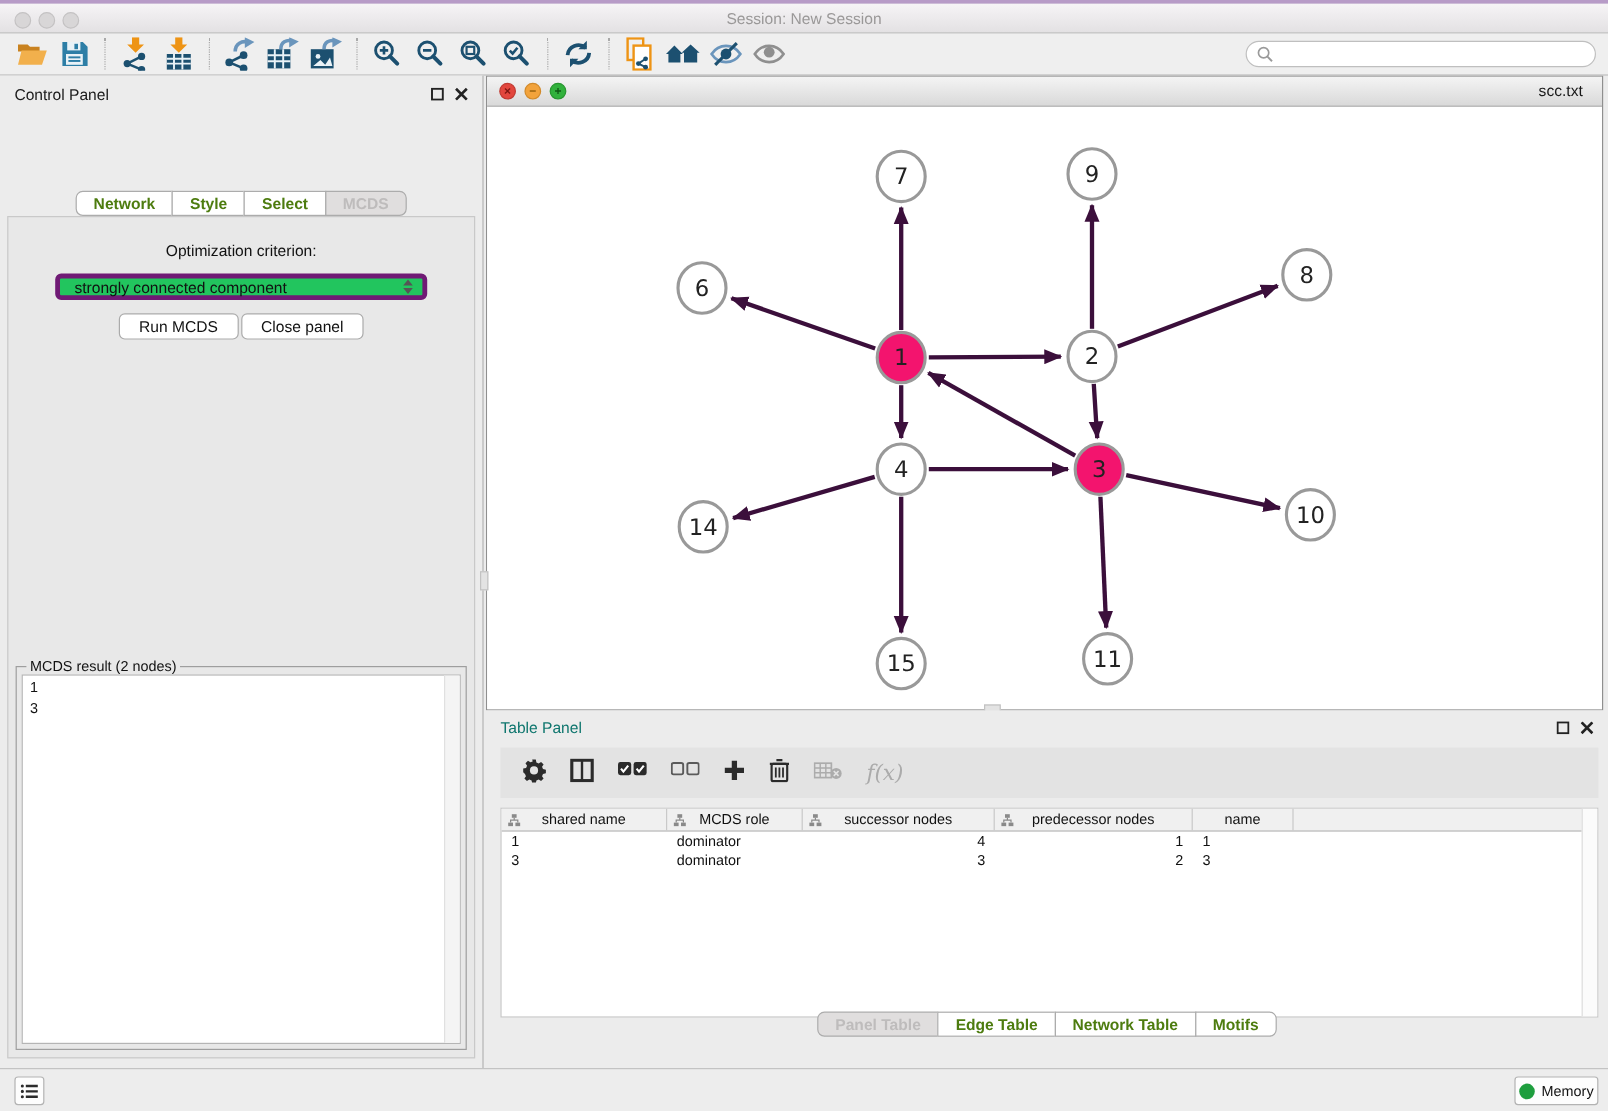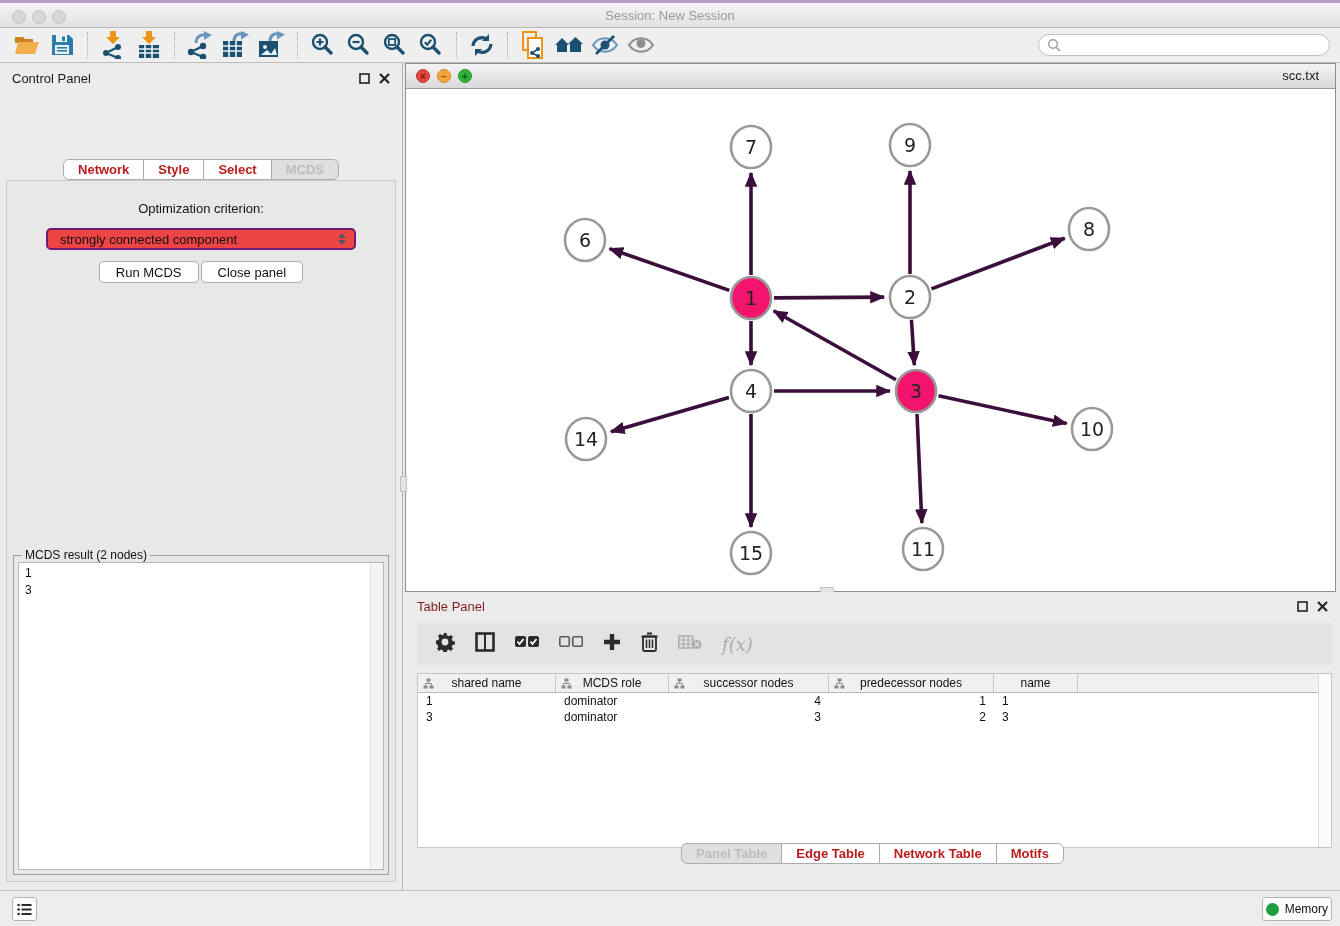--- a/index.html
+++ b/index.html
@@ -24,28 +24,28 @@
   .search-box input { border:none; outline:none; flex:1; font-size:12px; background:transparent; height:18px; }
 
   
   .control-panel { position:absolute; left:0; top:63px; width:403px; height:827px; background:#ECECEC;
     border-right:1px solid #B3B3B3; }
   .cp-header { height:30px; display:flex; align-items:center; padding:0 12px; }
   .cp-title { font-size:13px; color:#1A1A1A; }
   .panel-icons { margin-left:auto; display:flex; gap:9px; align-items:center; }
   .cp-tabs { position:absolute; top:96px; left:0; right:0; display:flex; justify-content:center; z-index:2; }
   .tab { height:21px; line-height:19px; padding:0 14px; background:#fff; border:1px solid #ACACAC;
-    margin-left:-1px; font-size:13px; font-weight:bold; color:#b91c1c; }
+    margin-left:-1px; font-size:13px; font-weight:bold; color:#4d7c0f; }
   .tab:first-child { border-radius:6px 0 0 6px; margin-left:0; }
   .tab:last-child { border-radius:0 6px 6px 0; }
   .tab.selected { background:#E0DEDE; color:#BEBCBC; }
   .cp-body { position:absolute; left:6px; right:6px; top:117px; bottom:8px; background:#E8E8E8;
     border:1px solid #C9C9C9; }
   .opt-label { text-align:center; margin-top:20px; font-size:13px; color:#111; }
-  .dropdown { margin:12px auto 0 auto; width:310px; height:22px; background:#ef4444; border:2px solid #701a75;
+  .dropdown { margin:12px auto 0 auto; width:310px; height:22px; background:#22c55e; border:4px solid #701a75;
     border-radius:5px; display:flex; align-items:center; padding:0 8px 0 12px; font-size:13px; color:#111; }
   .dd-stepper { margin-left:auto; display:flex; flex-direction:column; gap:2px; align-items:center; }
   .dd-up { width:0;height:0;border-left:4px solid transparent;border-right:4px solid transparent;border-bottom:5px solid #555; }
   .dd-dn { width:0;height:0;border-left:4px solid transparent;border-right:4px solid transparent;border-top:5px solid #555; }
   .btn-row { margin-top:11px; display:flex; justify-content:center; gap:2px; }
   .push-btn { height:22px; padding:0 16px; background:#fff; border:1px solid #ABABAB; border-radius:5px;
     font-size:13px; color:#111; font-family:"Liberation Sans",sans-serif; }
   .result-group { position:absolute; left:6px; right:6px; top:374px; bottom:6px; border:1px solid #9E9E9E; }
   .result-legend { position:absolute; top:-8px; left:8px; background:#E8E8E8; padding:0 3px; font-size:12px; color:#111; }
   .result-area { position:absolute; left:4px; right:4px; top:6px; bottom:4px; background:#fff; border:1px solid #B5B5B5; }
@@ -64,21 +64,21 @@
   .tf.yellow { background:#F2A33C; border:1px solid #D28A2A; color:#8F5B08; }
   .tf.green { background:#31B13C; border:1px solid #27962F; color:#0E5A14; }
   .net-title { position:absolute; left:0; right:16px; top:4px; text-align:right; font-size:13px; color:#1A1A1A; }
   .net-canvas { position:absolute; left:0; right:0; top:25px; bottom:0; background:#fff; }
   .splitter-v { position:absolute; left:-6px; top:412px; width:7px; height:16px; background:#E3E3E3; border:1px solid #C2C2C2; }
   .splitter-h { position:absolute; left:414px; bottom:-3px; width:14px; height:7px; background:#E3E3E3; border:1px solid #C2C2C2; }
 
   
   .table-panel { position:absolute; left:405px; top:592px; width:935px; height:298px; background:#ECECEC; }
   .tp-header { height:28px; display:flex; align-items:center; padding:0 12px; }
-  .tp-title { font-size:13px; color:#7f1d1d; }
+  .tp-title { font-size:13px; color:#0f766e; }
   .tp-toolbar { position:absolute; left:12px; right:8px; top:31px; height:42px; background:#E3E3E3;
     display:flex; align-items:center; gap:20px; padding-left:18px; }
   .fx { font-family:"DejaVu Serif", serif; font-style:italic; font-size:18px; color:#ABABAB; }
   .data-table { position:absolute; left:12px; right:8px; top:81px; height:175px; background:#fff; border:1px solid #C6C6C6; }
   .dt-scroll { position:absolute; right:0; top:0; bottom:0; width:13px; background:#FBFBFB; border-left:1px solid #DCDCDC; }
   .dt-head { display:flex; height:19px; background:#F0F0F0; border-bottom:1px solid #B9B9B9; }
   .th { position:relative; display:flex; align-items:center; justify-content:center; font-size:12px; color:#111;
     border-right:1px solid #C9C9C9; }
   .th .sort-ic { position:absolute; left:5px; top:4px; }
   .dt-row { display:flex; height:16px; font-size:12px; color:#111; }

